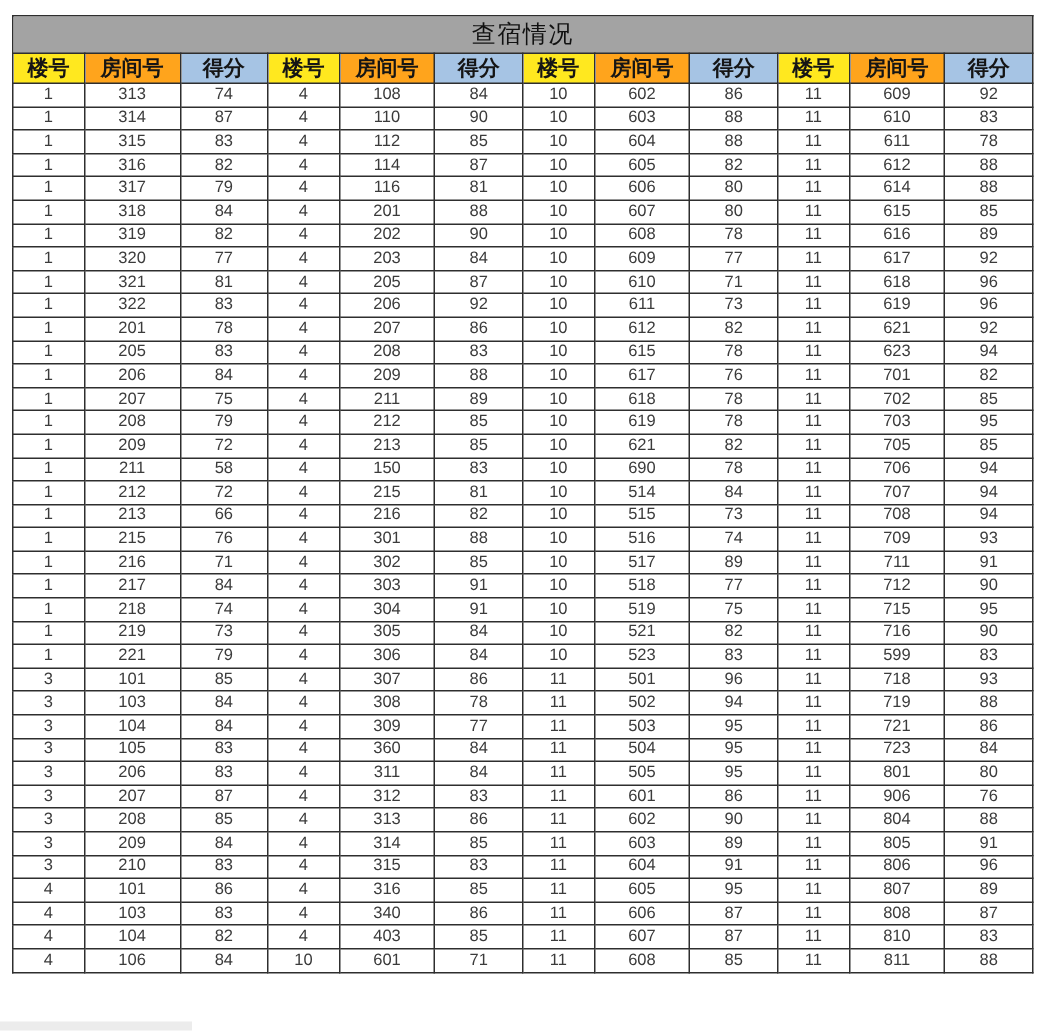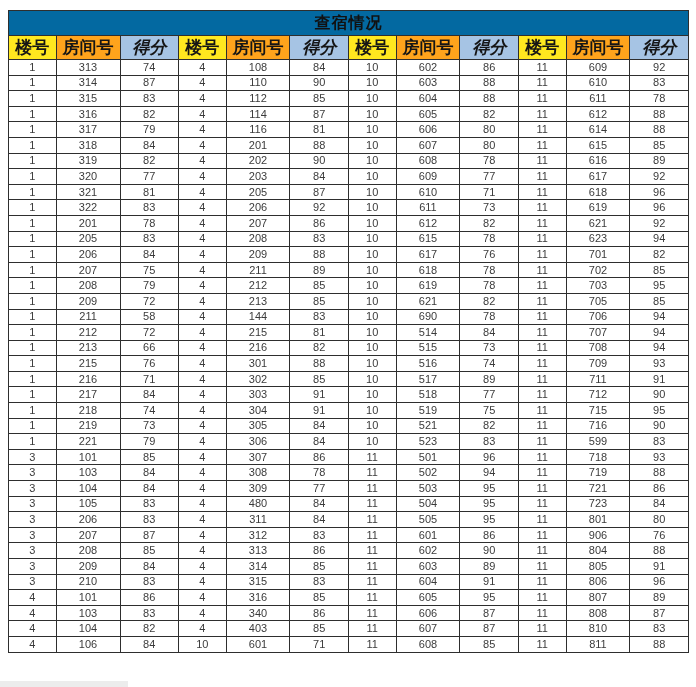--- a/index.html
+++ b/index.html
@@ -26,34 +26,34 @@
     border: 1.6px solid var(--grid, #2e2e2e);
     text-align: center;
     vertical-align: middle;
     padding: 0;
     overflow: hidden;
     white-space: nowrap;
   }
   .title-cell {
     height: 24px;
     font-size: 16px;
-    font-weight: bold;
+    font-weight: normal;
     color: #111;
-    background: #0369a1;
+    background: #a3a3a3;
     letter-spacing: 1px;
   }
   tr.head th {
     height: 19px;
-    font-size: 17px;
+    font-size: 14px;
     font-weight: bold;
     color: #151515;
   }
   tr.head th.h-building { background: var(--c-building, #ffe81f); }
   tr.head th.h-room     { background: var(--c-room, #ffa41c); }
-  tr.head th.h-score    { background: var(--c-score, #a6c4e4); font-style: italic; }
+  tr.head th.h-score    { background: var(--c-score, #a6c4e4); }
   tbody td {
     height: 14.6px;
     font-size: 11px;
     line-height: 1;
     color: #3b3b3b;
     background: #ffffff;
   }
   .bottom-artifact {
     position: absolute;
     left: 0;
@@ -325,21 +325,21 @@
           <td>82</td>
           <td>11</td>
           <td>705</td>
           <td>85</td>
         </tr>
         <tr>
           <td>1</td>
           <td>211</td>
           <td>58</td>
           <td>4</td>
-          <td>144</td>
+          <td>150</td>
           <td>83</td>
           <td>10</td>
           <td>690</td>
           <td>78</td>
           <td>11</td>
           <td>706</td>
           <td>94</td>
         </tr>
         <tr>
           <td>1</td>
@@ -493,21 +493,21 @@
           <td>95</td>
           <td>11</td>
           <td>721</td>
           <td>86</td>
         </tr>
         <tr>
           <td>3</td>
           <td>105</td>
           <td>83</td>
           <td>4</td>
-          <td>480</td>
+          <td>360</td>
           <td>84</td>
           <td>11</td>
           <td>504</td>
           <td>95</td>
           <td>11</td>
           <td>723</td>
           <td>84</td>
         </tr>
         <tr>
           <td>3</td>

